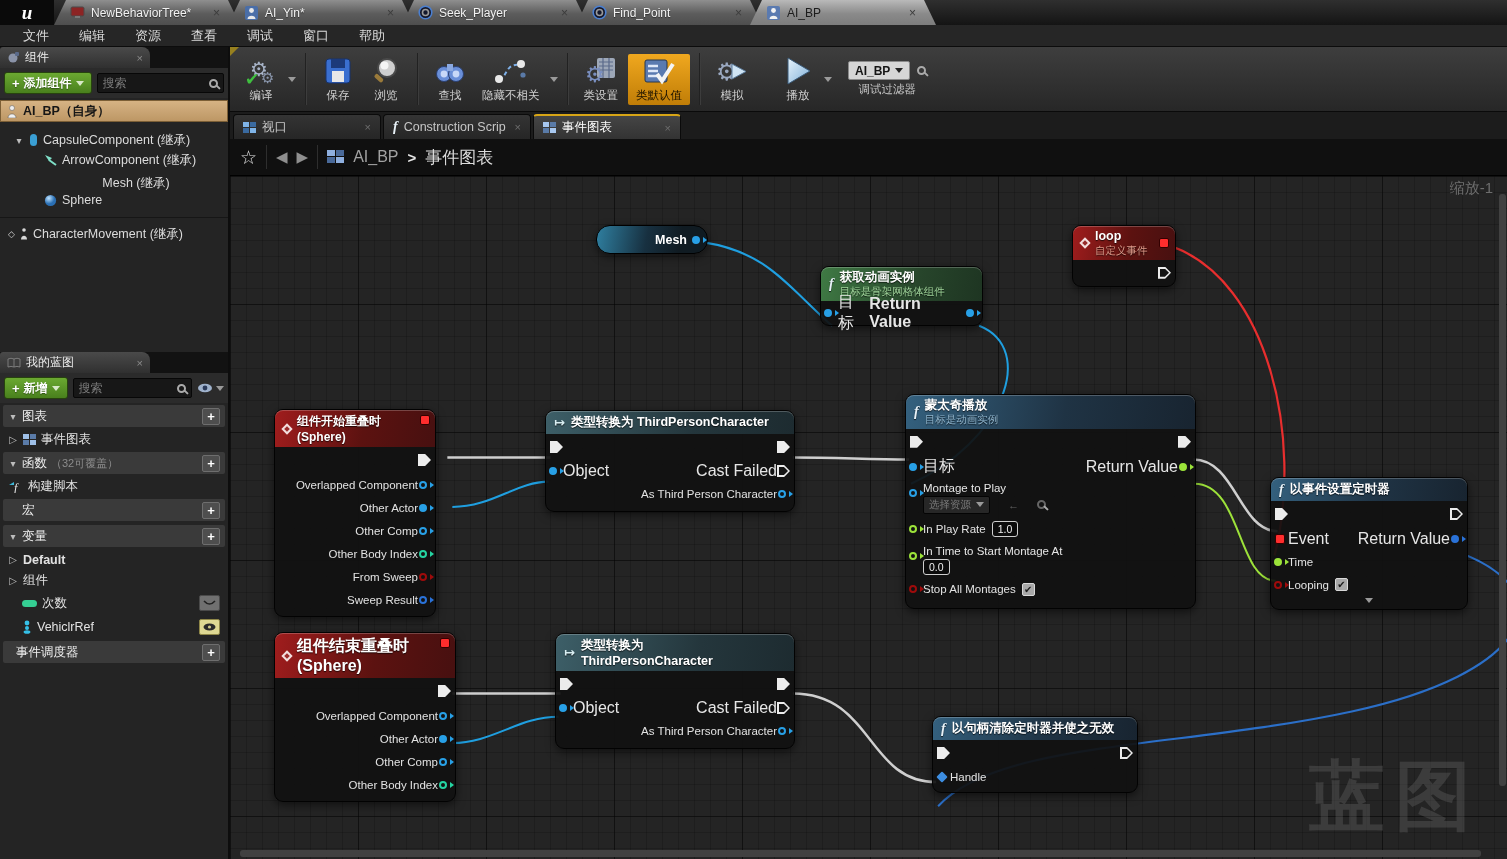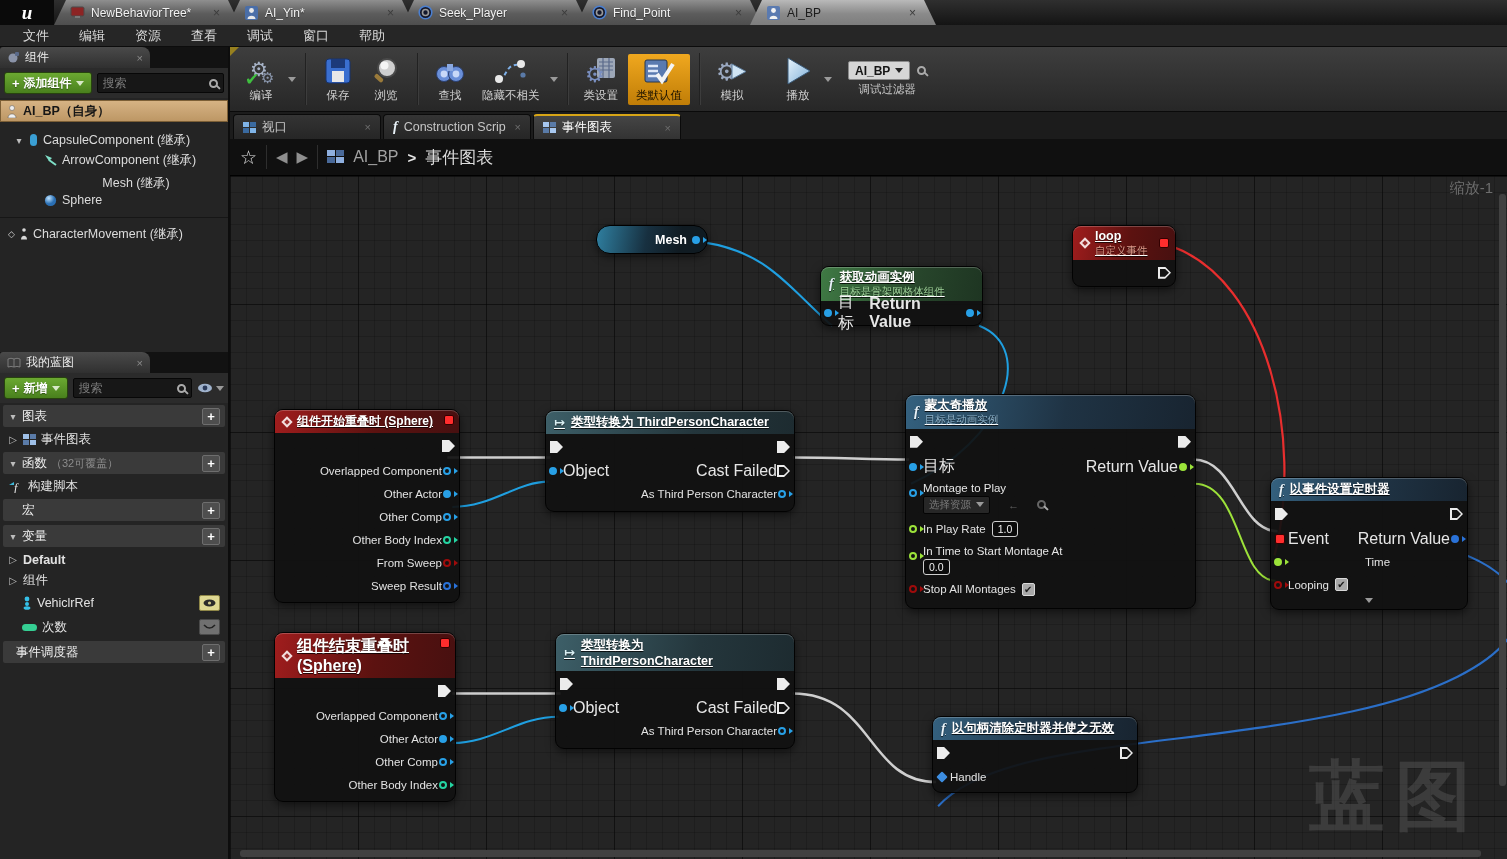--- a/index.html
+++ b/index.html
@@ -96,21 +96,21 @@
   linear-gradient(90deg,rgba(0,0,0,.16) 1px,transparent 1px);
  background-size:128px 128px,128px 128px,16px 16px,16px 16px;}
 .zoomlabel{position:absolute;right:14px;top:3px;color:#6d6d6d;font-size:15px;}
 .watermark{position:absolute;right:26px;bottom:10px;font-size:76px;font-weight:bold;color:rgba(160,160,160,.20);letter-spacing:10px;}
 .vscroll{position:absolute;right:1px;top:18px;width:7px;height:592px;background:#414141;border-radius:3px;}
 .hscroll{position:absolute;left:10px;bottom:2px;right:26px;height:7px;background:#414141;border-radius:3px;}
 svg.wires{position:absolute;inset:0;width:100%;height:100%;}
 
 
 .node{position:absolute;background:rgba(17,17,17,.93);border:1px solid #020202;border-radius:9px;box-shadow:0 3px 10px rgba(0,0,0,.55);color:#e6e6e6;}
-.nhead{border-radius:8px 8px 0 0;padding:3px 22px 3px 8px;display:flex;align-items:center;gap:6px;font-weight:bold;font-size:12.5px;color:#fff;text-shadow:0 1px 1px rgba(0,0,0,.7);position:relative;box-shadow:inset 0 1px 0 rgba(255,255,255,.22);text-decoration:underline;}
+.nhead{border-radius:8px 8px 0 0;padding:3px 22px 3px 8px;display:flex;align-items:center;gap:6px;font-weight:bold;font-size:12.5px;color:#fff;text-shadow:0 1px 1px rgba(0,0,0,.7);position:relative;box-shadow:inset 0 1px 0 rgba(255,255,255,.22);}
 .nsub{font-weight:normal;font-size:10.5px;margin-top:-1px;}
 .nhead-col{display:flex;flex-direction:column;line-height:1.25;}
 .h-event{background:linear-gradient(100deg,#a01d1d,#5c1210 55%,#471010);}
 .h-fn{background:linear-gradient(100deg,#34617f,#1f3344 55%,#182430);}
 .h-pure{background:linear-gradient(100deg,#3f7a44,#27452b 60%,#1e3522);}
 .h-cast{background:linear-gradient(100deg,#3d5f68,#24363c 60%,#1d2b30);}
 .nicon-f{font-family:"Liberation Serif",serif;font-style:italic;font-weight:bold;font-size:14px;color:#e8f2f8;}
 .nicon-diamond{width:8px;height:8px;border:2px solid #f3dede;transform:rotate(45deg);flex:none;background:rgba(255,255,255,.08);}
 .nicon-cast{font-size:13px;color:#d8eef2;font-weight:bold;}
 .nrow{position:relative;height:23px;display:flex;align-items:center;font-size:11.5px;color:#e2e2e2;}
@@ -383,41 +383,41 @@
       </div>
       <div class="mb-row bold">
         <span class="tarrow">▷</span>
         <span>Default</span>
       </div>
       <div class="mb-row">
         <span class="tarrow">▷</span>
         <span>组件</span>
       </div>
       <div class="mb-row" style="padding-left:22px;height:24px;">
+        <svg class="svgi" width="15" height="7">
+            <rect x="0" y="0" width="15" height="7" rx="3.5" fill="#35cf93"></rect>
+          </svg>
+        <span>次数</span>
+        <span class="eyebox off">
+          <svg class="svgi" width="13" height="7">
+              <path d="M1 1 Q6.5 7 12 1" fill="none" stroke="#222" stroke-width="1.6"></path>
+            </svg>
+        </span>
+      </div>
+      <div class="mb-row" style="padding-left:22px;height:24px;">
         <svg class="svgi" width="10" height="14">
             <circle cx="5" cy="3" r="2.4" fill="#35c0e8"></circle>
             <circle cx="5" cy="8" r="2" fill="#35c0e8"></circle>
             <ellipse cx="5" cy="12" rx="3.4" ry="1.8" fill="#35c0e8"></ellipse>
           </svg>
         <span>VehiclrRef</span>
         <span class="eyebox on">
           <svg class="svgi" width="13" height="8">
               <ellipse cx="6.5" cy="4" rx="6" ry="3.5" fill="#2a2a2a"></ellipse>
               <circle cx="6.5" cy="4" r="1.6" fill="#cfc98a"></circle>
-            </svg>
-        </span>
-      </div>
-      <div class="mb-row" style="padding-left:22px;height:24px;">
-        <svg class="svgi" width="15" height="7">
-            <rect x="0" y="0" width="15" height="7" rx="3.5" fill="#35cf93"></rect>
-          </svg>
-        <span>次数</span>
-        <span class="eyebox off">
-          <svg class="svgi" width="13" height="7">
-              <path d="M1 1 Q6.5 7 12 1" fill="none" stroke="#222" stroke-width="1.6"></path>
             </svg>
         </span>
       </div>
       <div class="mb-header">
         <span style="width:4px;"></span>
         <span>事件调度器</span>
         <span class="plusbox">+</span>
       </div>
       <div style="flex:1;background:#242424;"></div>
     </div>
@@ -632,21 +632,21 @@
               <span>loop</span>
               <span class="nsub" style="color:#dc9a8a;">自定义事件</span>
             </span>
             <span class="pdelegate" style="right:6px;top:12px;"></span>
           </div>
           <div class="nrow exec">
             <span class="pexec hollow pr"></span>
           </div>
         </div>
 
-        <div class="node" style="left:44px;top:233px;width:186px;padding-bottom:5px;">
+        <div class="node" style="left:44px;top:233px;width:162px;padding-bottom:5px;">
           <div class="nhead h-event" style="font-size:12px;">
             <span class="nicon-diamond"></span>
             <span>组件开始重叠时 (Sphere)</span>
             <span class="pdelegate" style="right:5px;top:5px;"></span>
           </div>
           <div class="nrow exec r">
               <span class="pexec pr"></span>
             </div>
           <div class="nrow r">
               <span class="lbl">Overlapped Component</span>
@@ -756,21 +756,21 @@
           <div class="nrow exec">
             <span class="pexec pl"></span>
             <span class="pexec hollow pr"></span>
           </div>
           <div class="dualrow" style="height:23px;">
             <span class="pdelegate" style="left:4px;top:50%;transform:translateY(-50%);"></span>
             <span class="lbl-l">Event</span>
             <span class="lbl-r">Return Value</span>
             <span class="pdot cstruct filled pr"></span>
           </div>
-          <div class="nrow" style="height:23px;justify-content:center;">
+          <div class="nrow" style="height:23px;">
             <span class="pdot cflt filled pl"></span>
             <span class="lbl">Time</span>
           </div>
           <div class="nrow" style="height:23px;">
             <span class="pdot cbool pl"></span>
             <span class="lbl">Looping</span>
             <span class="wcheck">✔</span>
           </div>
           <div class="nexpand">
               <span class="dcaret gray"></span>

